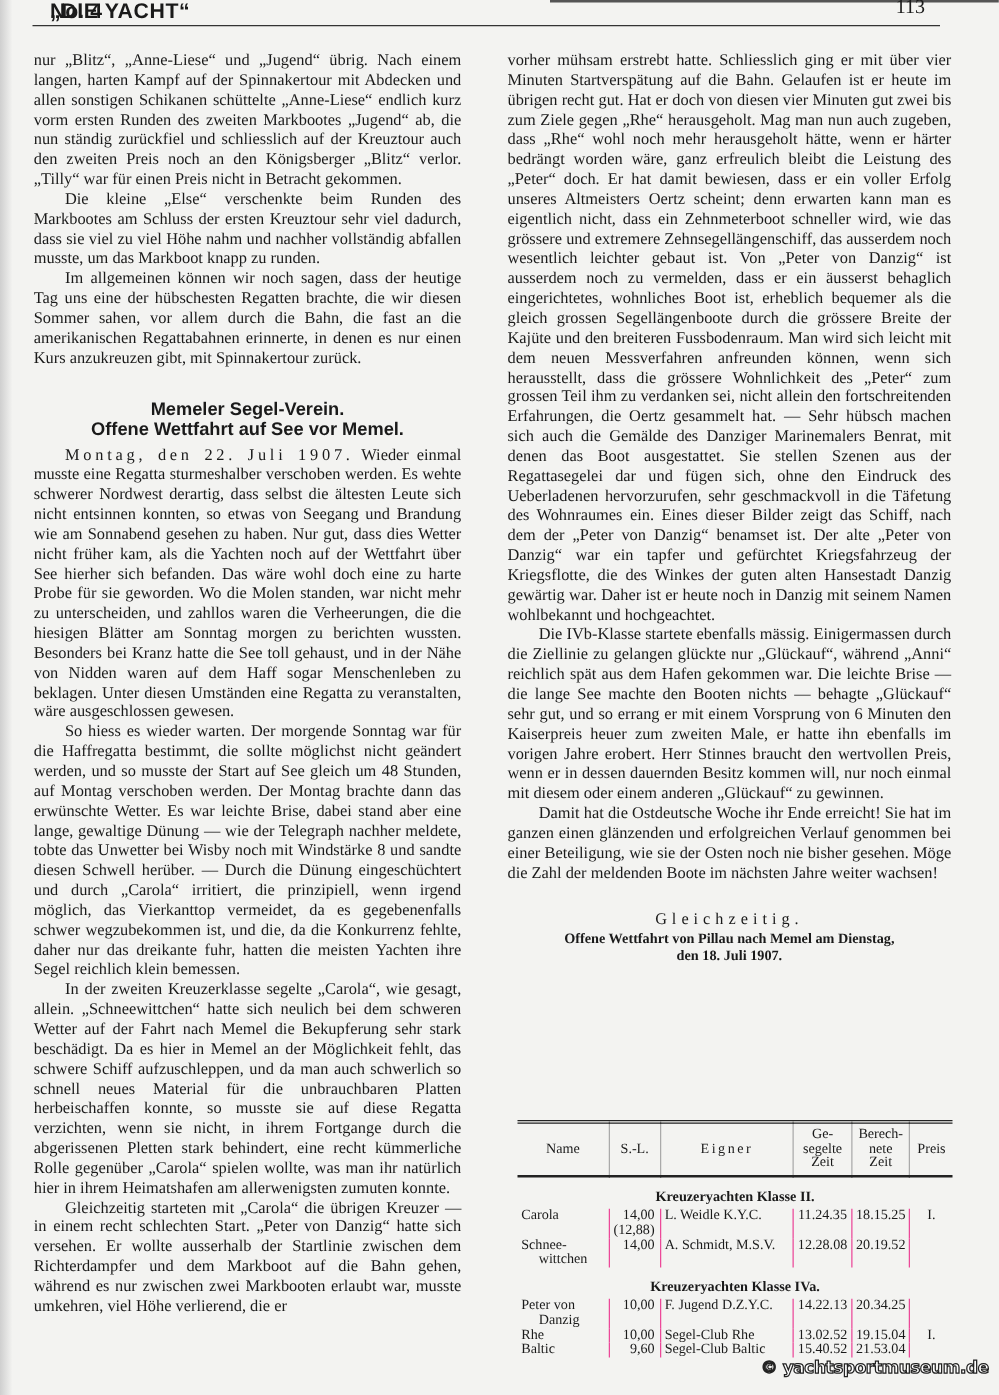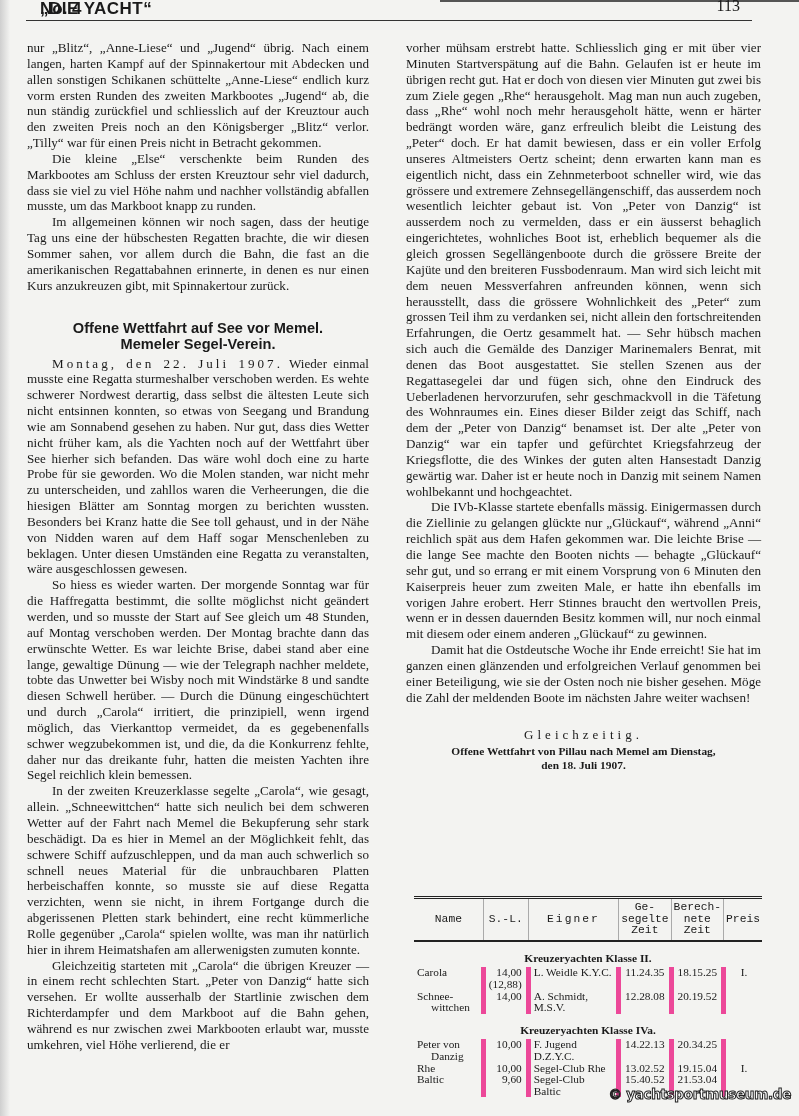--- a/index.html
+++ b/index.html
@@ -41,24 +41,24 @@
     margin: 26px 0 4px 0;
   }
   .spaced { letter-spacing: 3px; }
 
   .zeit-title { text-align: center; letter-spacing: 4px; font-size: 13px; margin: 22px 0 2px 0; }
   .zeit-sub { text-align: center; font-weight: bold; font-size: 11.4px; line-height: 13.5px; margin: 0; }
 
   .table-wrap { position: absolute; left: 414px; top: 896px; width: 348px; font-family: "Liberation Serif", serif; }
   table { border-collapse: collapse; width: 348px; font-size: 11.3px; line-height: 11.6px; }
   thead tr { border-top: 3px double #222; border-bottom: 2px solid #222; }
-  th { font-weight: normal; text-align: center; padding: 3px 2px; vertical-align: middle; border-right: 1px solid #aaa; font-family: Liberation Mono, monospace; }
+  th { font-weight: normal; text-align: center; padding: 3px 2px; vertical-align: middle; border-right: 1px solid #aaa; }
   th:last-child { border-right: none; }
   th.eigner { letter-spacing: 2px; }
-  td { padding: 0 3px; vertical-align: top; border-right: 5px solid #ec4899; }
+  td { padding: 0 3px; vertical-align: top; border-right: 1px solid #ec4899; }
   td:last-child { border-right: none; }
   td.num { text-align: right; padding-right: 4px; }
   td.c { text-align: center; }
   tr.class-row td { text-align: center; font-weight: bold; font-family: Liberation Serif, serif; font-size: 11.4px; border-right: none; padding: 11px 0 3px 0; }
 
   .watermark {
     position: absolute; right: 8px; top: 1086px;
     font-family: "DejaVu Sans", sans-serif; font-size: 13.5px; font-weight: bold;
     color: #fff; -webkit-text-stroke: 1px #222; letter-spacing: -0.3px;
   }
@@ -76,22 +76,22 @@
     <span class="pageno">113</span>
   </div>
   <div class="header-rule"></div>
 
   <div class="col left">
     <p>nur „Blitz“, „Anne-Liese“ und „Jugend“ übrig. Nach einem langen, harten Kampf auf der Spinnakertour mit Abdecken und allen sonstigen Schikanen schüttelte „Anne-Liese“ endlich kurz vorm ersten Runden des zweiten Markbootes „Jugend“ ab, die nun ständig zurückfiel und schliesslich auf der Kreuztour auch den zweiten Preis noch an den Königsberger „Blitz“ verlor. „Tilly“ war für einen Preis nicht in Betracht gekommen.</p>
     <p class="ind">Die kleine „Else“ verschenkte beim Runden des Markbootes am Schluss der ersten Kreuztour sehr viel dadurch, dass sie viel zu viel Höhe nahm und nachher vollständig abfallen musste, um das Markboot knapp zu runden.</p>
     <p class="ind">Im allgemeinen können wir noch sagen, dass der heutige Tag uns eine der hübschesten Regatten brachte, die wir diesen Sommer sahen, vor allem durch die Bahn, die fast an die amerikanischen Regattabahnen erinnerte, in denen es nur einen Kurs anzukreuzen gibt, mit Spinnakertour zurück.</p>
 
     <div class="section-heading">
+      <div>Memeler Segel-Verein.</div>
       <div>Offene Wettfahrt auf See vor Memel.</div>
-      <div>Memeler Segel-Verein.</div>
     </div>
 
     <p class="ind"><span class="spaced">Montag, den 22. Juli 1907.</span> <span>Wieder einmal musste eine Regatta sturmeshalber verschoben werden. Es wehte schwerer Nordwest derartig, dass selbst die ältesten Leute sich nicht entsinnen konnten, so etwas von Seegang und Brandung wie am Sonnabend gesehen zu haben. Nur gut, dass dies Wetter nicht früher kam, als die Yachten noch auf der Wettfahrt über See hierher sich befanden. Das wäre wohl doch eine zu harte Probe für sie geworden. Wo die Molen standen, war nicht mehr zu unterscheiden, und zahllos waren die Verheerungen, die die hiesigen Blätter am Sonntag morgen zu berichten wussten. Besonders bei Kranz hatte die See toll gehaust, und in der Nähe von Nidden waren auf dem Haff sogar Menschenleben zu beklagen. Unter diesen Umständen eine Regatta zu veranstalten, wäre ausgeschlossen gewesen.</span></p>
     <p class="ind">So hiess es wieder warten. Der morgende Sonntag war für die Haffregatta bestimmt, die sollte möglichst nicht geändert werden, und so musste der Start auf See gleich um 48 Stunden, auf Montag verschoben werden. Der Montag brachte dann das erwünschte Wetter. Es war leichte Brise, dabei stand aber eine lange, gewaltige Dünung — wie der Telegraph nachher meldete, tobte das Unwetter bei Wisby noch mit Windstärke 8 und sandte diesen Schwell herüber. — Durch die Dünung eingeschüchtert und durch „Carola“ irritiert, die prinzipiell, wenn irgend möglich, das Vierkanttop vermeidet, da es gegebenenfalls schwer wegzubekommen ist, und die, da die Konkurrenz fehlte, daher nur das dreikante fuhr, hatten die meisten Yachten ihre Segel reichlich klein bemessen.</p>
     <p class="ind">In der zweiten Kreuzerklasse segelte „Carola“, wie gesagt, allein. „Schneewittchen“ hatte sich neulich bei dem schweren Wetter auf der Fahrt nach Memel die Bekupferung sehr stark beschädigt. Da es hier in Memel an der Möglichkeit fehlt, das schwere Schiff aufzuschleppen, und da man auch schwerlich so schnell neues Material für die unbrauchbaren Platten herbeischaffen konnte, so musste sie auf diese Regatta verzichten, wenn sie nicht, in ihrem Fortgange durch die abgerissenen Pletten stark behindert, eine recht kümmerliche Rolle gegenüber „Carola“ spielen wollte, was man ihr natürlich hier in ihrem Heimatshafen am allerwenigsten zumuten konnte.</p>
     <p class="ind">Gleichzeitig starteten mit „Carola“ die übrigen Kreuzer — in einem recht schlechten Start. „Peter von Danzig“ hatte sich versehen. Er wollte ausserhalb der Startlinie zwischen dem Richterdampfer und dem Markboot auf die Bahn gehen, während es nur zwischen zwei Markbooten erlaubt war, musste umkehren, viel Höhe verlierend, die er</p>
   </div>
 
   <div class="col right">
     <p>vorher mühsam erstrebt hatte. Schliesslich ging er mit über vier Minuten Startverspätung auf die Bahn. Gelaufen ist er heute im übrigen recht gut. Hat er doch von diesen vier Minuten gut zwei bis zum Ziele gegen „Rhe“ herausgeholt. Mag man nun auch zugeben, dass „Rhe“ wohl noch mehr herausgeholt hätte, wenn er härter bedrängt worden wäre, ganz erfreulich bleibt die Leistung des „Peter“ doch. Er hat damit bewiesen, dass er ein voller Erfolg unseres Altmeisters Oertz scheint; denn erwarten kann man es eigentlich nicht, dass ein Zehnmeterboot schneller wird, wie das grössere und extremere Zehnsegellängenschiff, das ausserdem noch wesentlich leichter gebaut ist. Von „Peter von Danzig“ ist ausserdem noch zu vermelden, dass er ein äusserst behaglich eingerichtetes, wohnliches Boot ist, erheblich bequemer als die gleich grossen Segellängenboote durch die grössere Breite der Kajüte und den breiteren Fussbodenraum. Man wird sich leicht mit dem neuen Messverfahren anfreunden können, wenn sich herausstellt, dass die grössere Wohnlichkeit des „Peter“ zum grossen Teil ihm zu verdanken sei, nicht allein den fortschreitenden Erfahrungen, die Oertz gesammelt hat. — Sehr hübsch machen sich auch die Gemälde des Danziger Marinemalers Benrat, mit denen das Boot ausgestattet. Sie stellen Szenen aus der Regattasegelei dar und fügen sich, ohne den Eindruck des Ueberladenen hervorzurufen, sehr geschmackvoll in die Täfetung des Wohnraumes ein. Eines dieser Bilder zeigt das Schiff, nach dem der „Peter von Danzig“ benamset ist. Der alte „Peter von Danzig“ war ein tapfer und gefürchtet Kriegsfahrzeug der Kriegsflotte, die des Winkes der guten alten Hansestadt Danzig gewärtig war. Daher ist er heute noch in Danzig mit seinem Namen wohlbekannt und hochgeachtet.</p>

